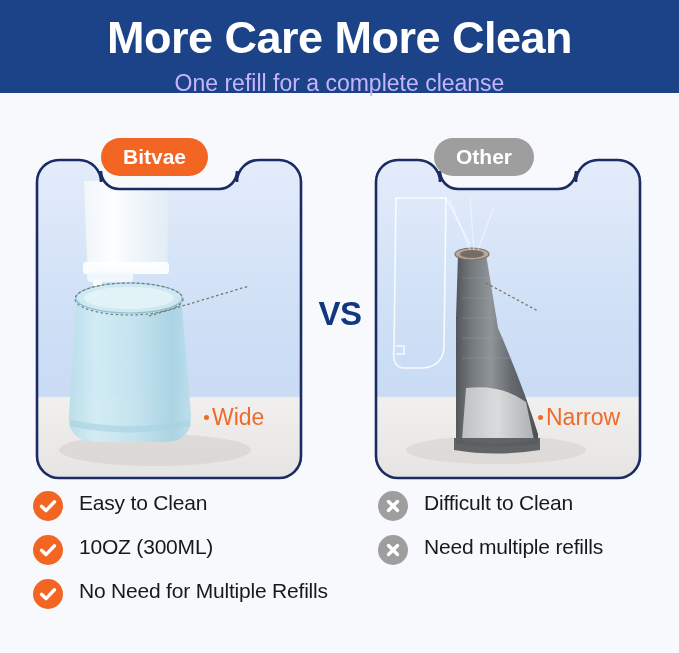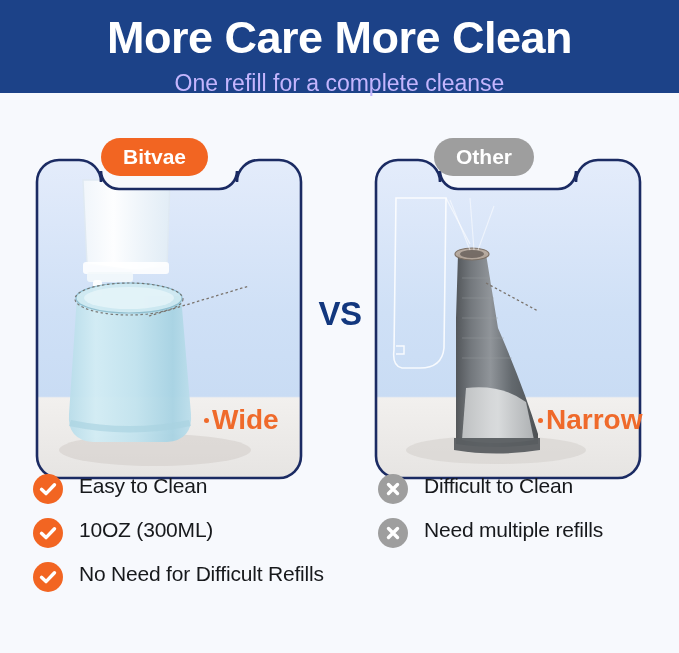--- a/index.html
+++ b/index.html
@@ -101,21 +101,21 @@
     text-align: center;
     color: #12377e;
     font-size: 33px;
     font-weight: bold;
     letter-spacing: -0.5px;
   }
 
   
   .features {
     position: absolute;
-    top: 348px;
+    top: 365px;
     width: 300px;
   }
   .features.left  { left: 33px; }
   .features.right { left: 378px; }
 
   .feature {
     display: flex;
     align-items: flex-start;
     margin-bottom: 13px;
   }
@@ -135,22 +135,22 @@
     font-size: 21px;
     color: #17191c;
     line-height: 1.28;
     letter-spacing: -0.2px;
   }
 
   
   .annot {
     position: absolute;
     color: #ef6a2b;
-    font-size: 28px;
-    font-weight: bold;
+    font-size: 23px;
+    font-weight: normal;
     white-space: nowrap;
     z-index: 6;
   }
   .annot .dot {
     display: inline-block;
     width: 5px; height: 5px;
     border-radius: 50%;
     background: #ef6a2b;
     vertical-align: middle;
     margin-right: 3px;
@@ -349,21 +349,21 @@
           </svg>
       </span>
       <span class="label">10OZ (300ML)</span>
     </div>
     <div class="feature">
       <span class="icon check">
         <svg width="30" height="30" viewBox="0 0 30 30">
             <path d="M8.5 15.3 L13 19.6 L21.5 10.8" stroke="#ffffff" stroke-width="3.4" fill="none" stroke-linecap="round" stroke-linejoin="round"></path>
           </svg>
       </span>
-      <span class="label">No Need for Difficult Refills</span>
+      <span class="label">No Need for Multiple Refills</span>
     </div>
   </div>
 
   <div class="features right">
     <div class="feature">
       <span class="icon cross">
         <svg width="30" height="30" viewBox="0 0 30 30">
           <path d="M10.5 10.5 L19.5 19.5 M19.5 10.5 L10.5 19.5" stroke="#ffffff" stroke-width="3.4" fill="none" stroke-linecap="round"></path>
           </svg>
       </span>

